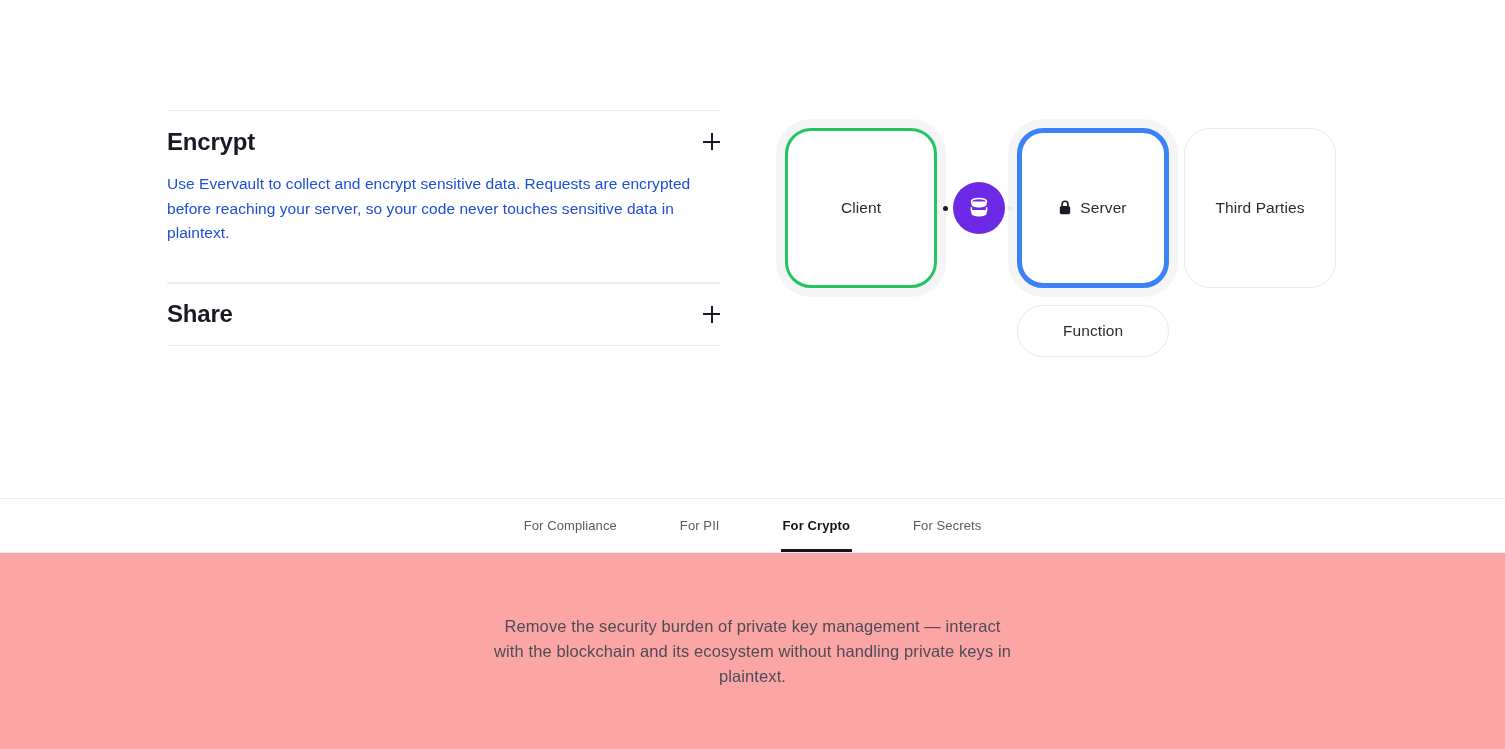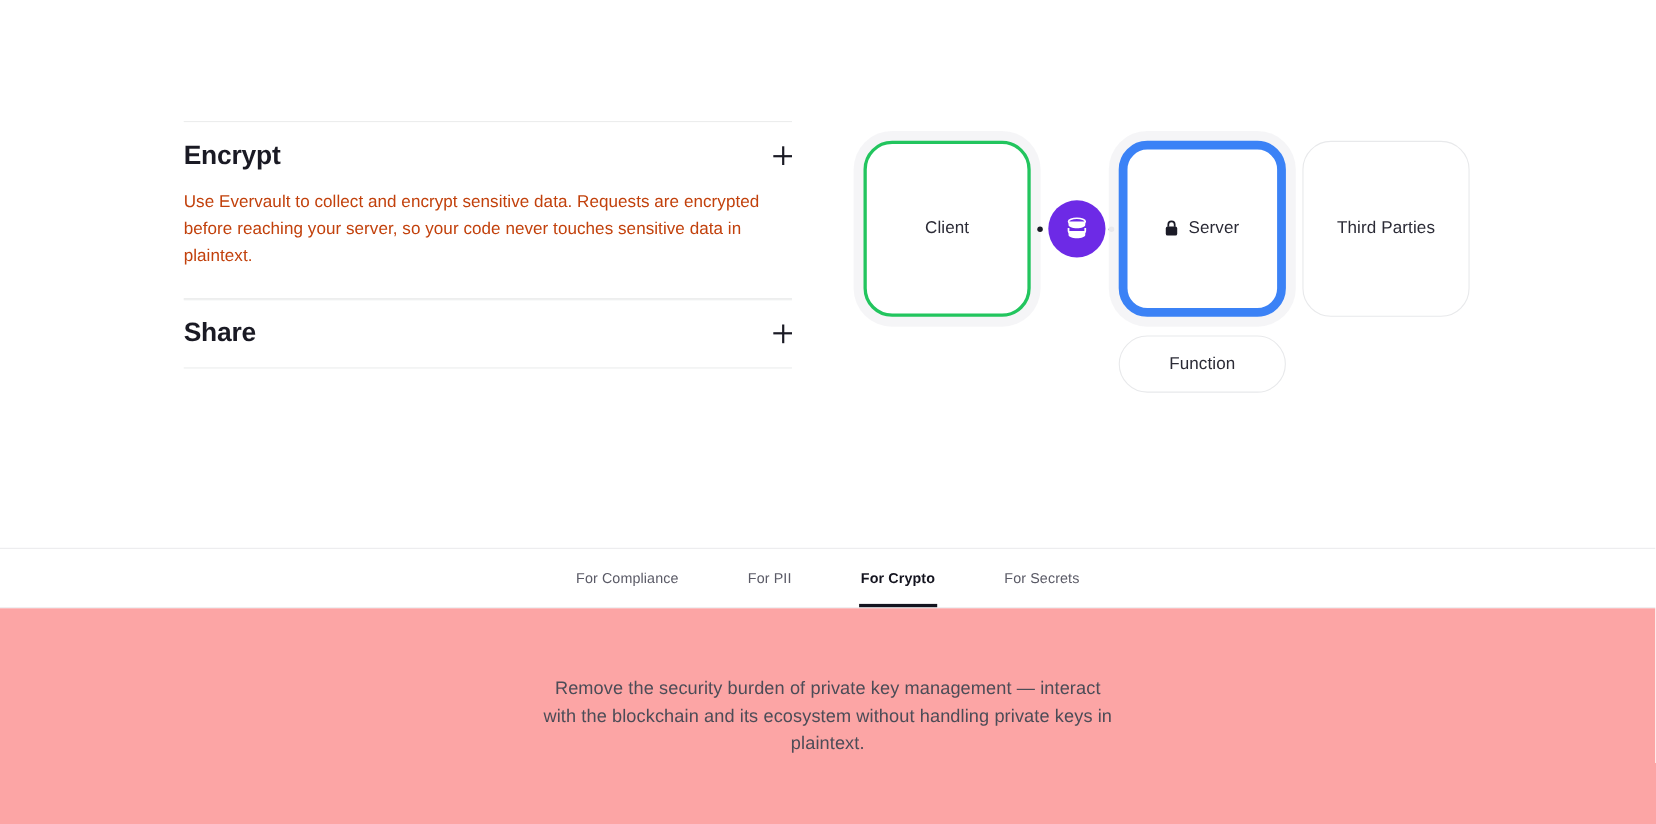--- a/index.html
+++ b/index.html
@@ -84,22 +84,22 @@
     width: 17px; height: 2px;
   }
   .acc-plus::after {
     top: 0; left: 7.5px;
     height: 17px; width: 2px;
   }
 
   .acc-body {
     font-size: 15.5px;
     line-height: 24.5px;
-    color: #c2410c;
-    padding-bottom: 25px;
+    color: #1d4ed8;
+    padding-bottom: 36px;
     max-width: 545px;
     letter-spacing: 0.05px;
   }
 
   
   .diagram {
     position: absolute;
     left: 770px;
     top: 120px;
     width: 600px;
@@ -125,21 +125,21 @@
     border: 3px solid #22c55e;
     border-radius: 26px;
     box-shadow: 0 0 0 9px rgba(244,244,247,0.95);
   }
 
   .node-server {
     left: 247px;
     top: 8px;
     width: 152px;
     height: 160px;
-    border: 8px solid #3b82f6;
+    border: 5px solid #3b82f6;
     border-radius: 26px;
     box-shadow: 0 0 0 9px rgba(244,244,247,0.95);
     gap: 9px;
   }
 
   .node-third {
     left: 414px;
     top: 8px;
     width: 152px;
     height: 160px;

